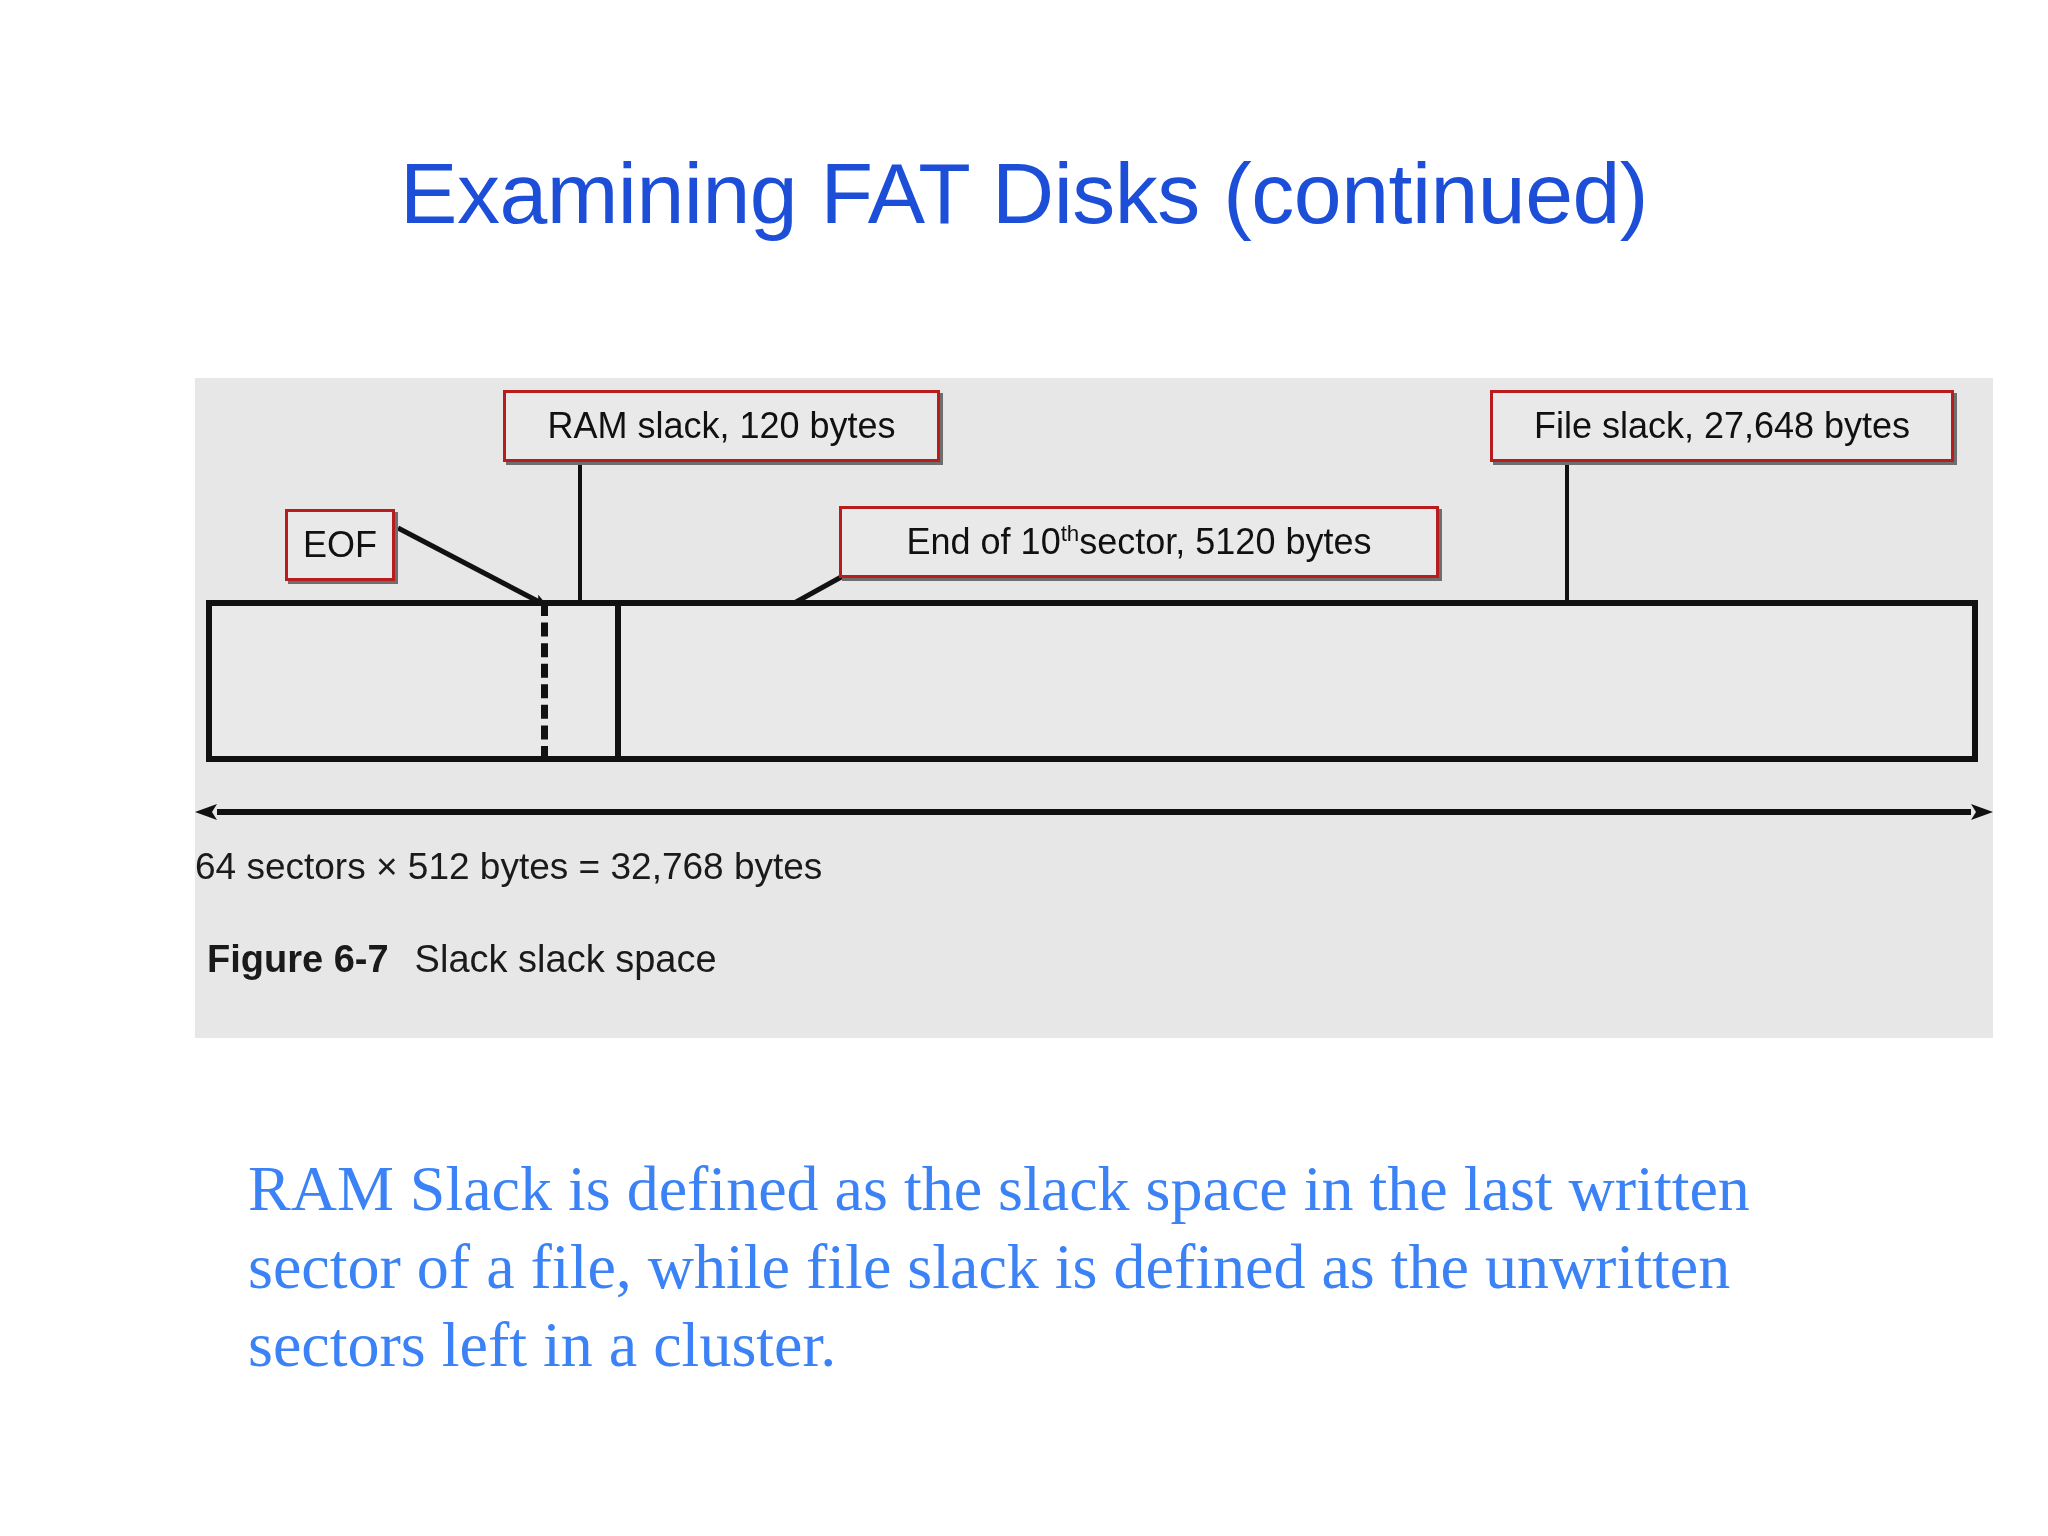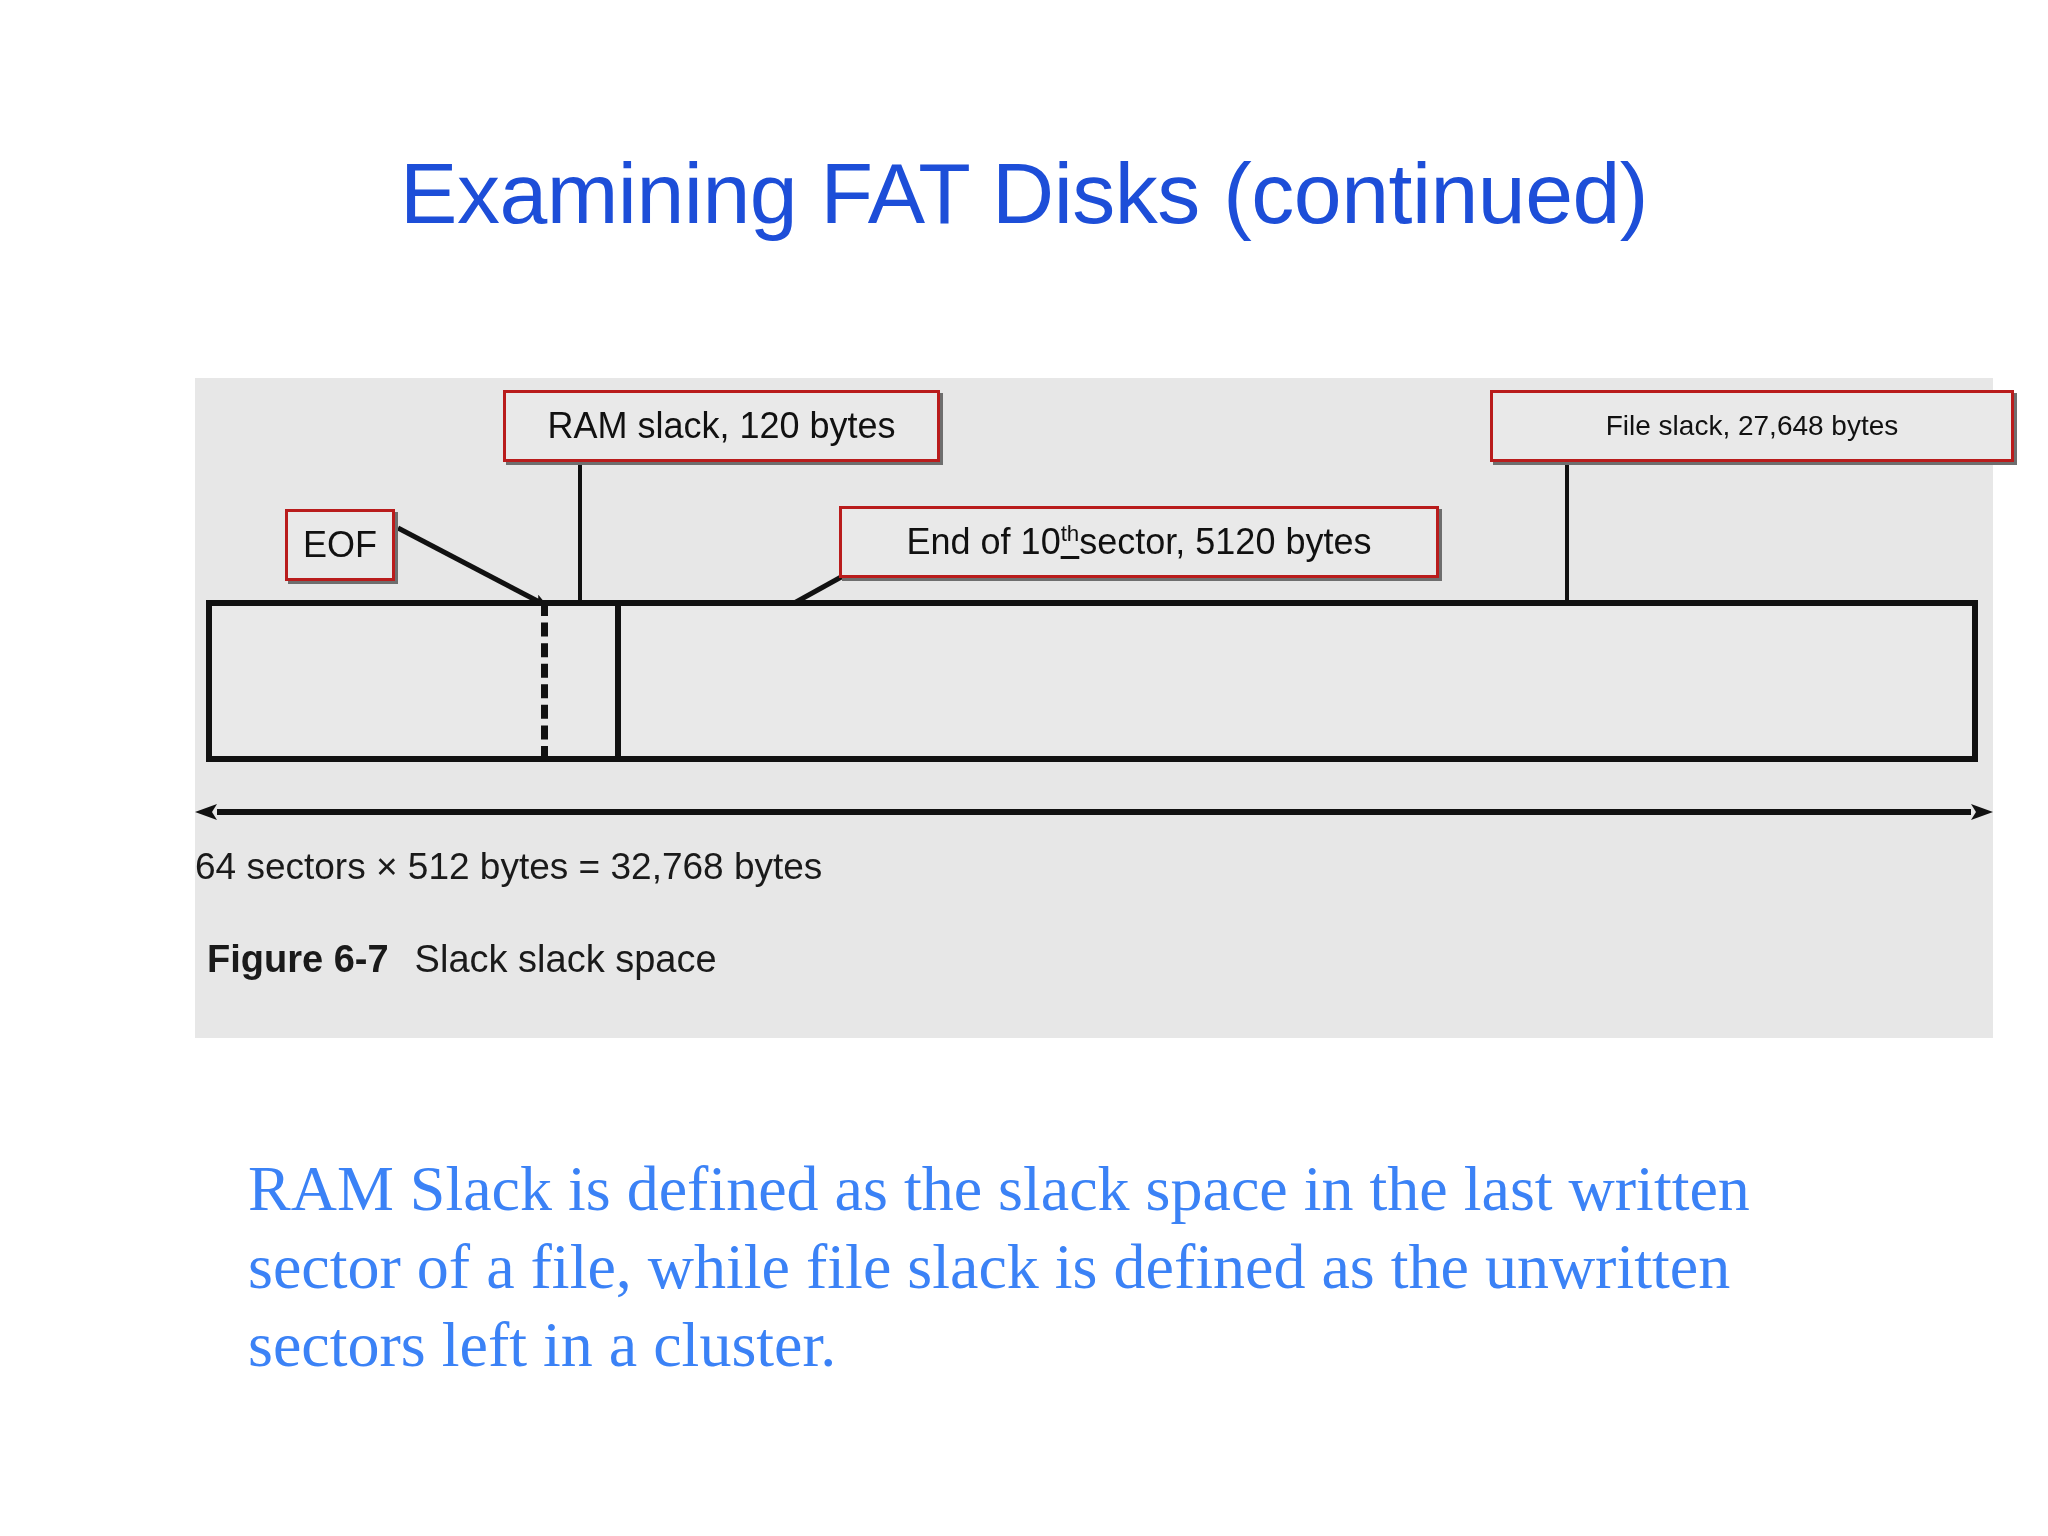--- a/index.html
+++ b/index.html
@@ -71,26 +71,25 @@
   #callout-eof {
     left: 90px;  top: 83px;
     width: 110px; height: 72px;
     font-size: 36px;
     margin-top: 48px;
   }
   #callout-end-sector {
     left: 644px;  top: 128px;
     width: 600px; height: 72px;
     font-size: 36px;
-    text-decoration: underline;
   }
   #callout-file-slack {
     left: 1295px; top: 12px;
-    width: 524px; height: 72px;
-    font-size: 28px;
+    width: 464px; height: 72px;
+    font-size: 36px;
   }
 
   
   #cluster-rect {
     position: absolute;
     left: 11px;
     top: 222px;
     width: 1772px;
     height: 162px;
     border: 6px solid #111111;

